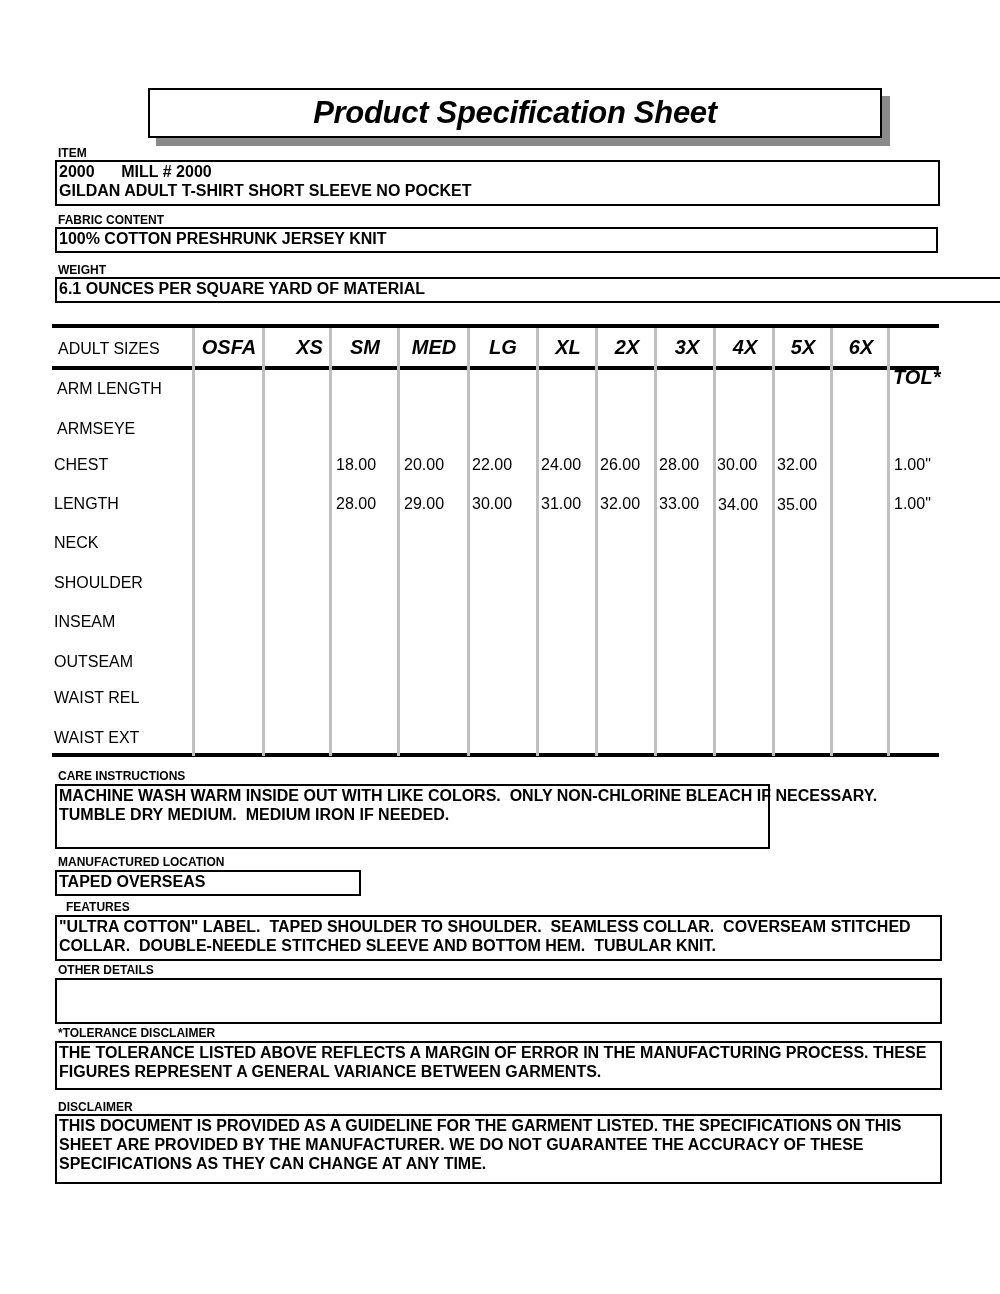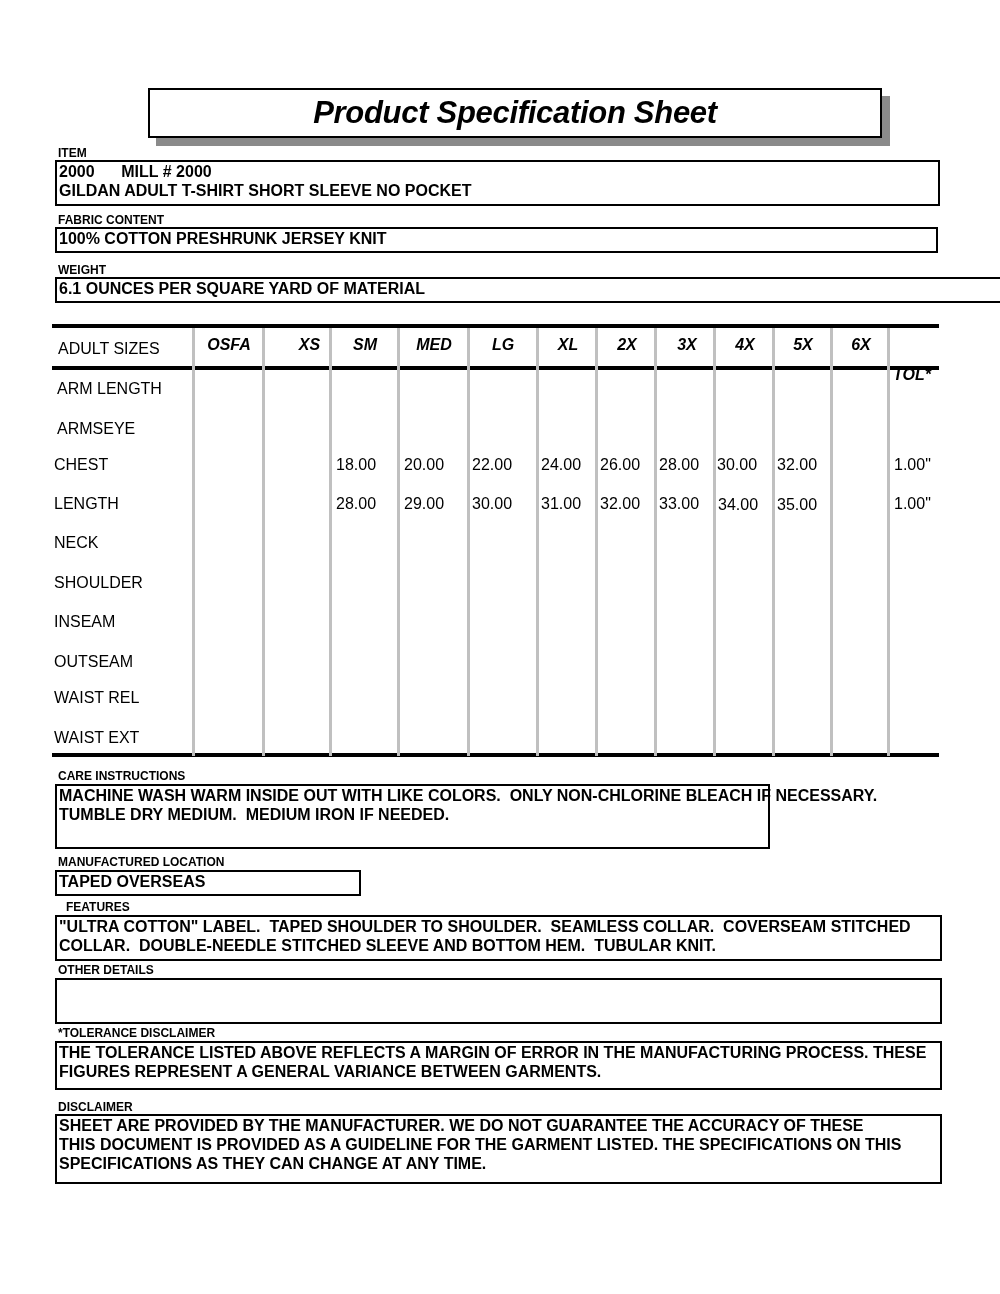--- a/index.html
+++ b/index.html
@@ -6,21 +6,21 @@
   body { width:1000px; height:1294px; position:relative; font-family:"Liberation Sans", sans-serif; color:#000; overflow:hidden; }
   .abs { position:absolute; }
   .title-shadow { left:156px; top:96px; width:734px; height:50px; background:#8a8a8a; }
   .title-box { left:148px; top:88px; width:730px; height:46px; border:2px solid #000; background:#fff; display:flex; align-items:center; justify-content:center; }
   .title-text { font-weight:bold; font-style:italic; font-size:31px; letter-spacing:-0.3px; }
   .label { font-size:12px; font-weight:bold; left:58px; }
   .box { left:55px; border:2px solid #000; background:#fff; box-sizing:border-box; font-size:16px; line-height:19px; padding:0 2px;font-weight:bold; }
   .box div { white-space:pre; }
   .hline { background:#000; height:4px; left:52px; width:887px; }
   .vline { background:#c0c0c0; width:3px; top:328px; height:428px; }
-  .hdr { top:336px; font-weight:bold; font-style:italic; font-size:16px; text-align:center; }
+  .hdr { top:336px; font-weight:bold; font-style:italic; font-size:20px; text-align:center; }
   .hdr-first { top:340px; left:58px; font-size:16px; }
   .rowlabel { font-size:16px; }
   .cell { font-size:16px; }
 </style>
 </head>
 <body>
 
 <div class="abs title-shadow"></div>
 <div class="abs title-box">
   <span class="title-text">Product Specification Sheet</span>
@@ -127,16 +127,16 @@
 </div>
 
 <div class="abs label" style="top:1026px;">*TOLERANCE DISCLAIMER</div>
 <div class="abs box" style="top:1041px; width:887px; height:49px;">
   <div>THE TOLERANCE LISTED ABOVE REFLECTS A MARGIN OF ERROR IN THE MANUFACTURING PROCESS. THESE</div>
   <div>FIGURES REPRESENT A GENERAL VARIANCE BETWEEN GARMENTS.</div>
 </div>
 
 <div class="abs label" style="top:1100px;">DISCLAIMER</div>
 <div class="abs box" style="top:1114px; width:887px; height:70px;">
+  <div>THIS DOCUMENT IS PROVIDED AS A GUIDELINE FOR THE GARMENT LISTED. THE SPECIFICATIONS ON THIS</div>
   <div>SHEET ARE PROVIDED BY THE MANUFACTURER. WE DO NOT GUARANTEE THE ACCURACY OF THESE</div>
-  <div>THIS DOCUMENT IS PROVIDED AS A GUIDELINE FOR THE GARMENT LISTED. THE SPECIFICATIONS ON THIS</div>
   <div>SPECIFICATIONS AS THEY CAN CHANGE AT ANY TIME.</div>
 </div>
 
 </body></html>

